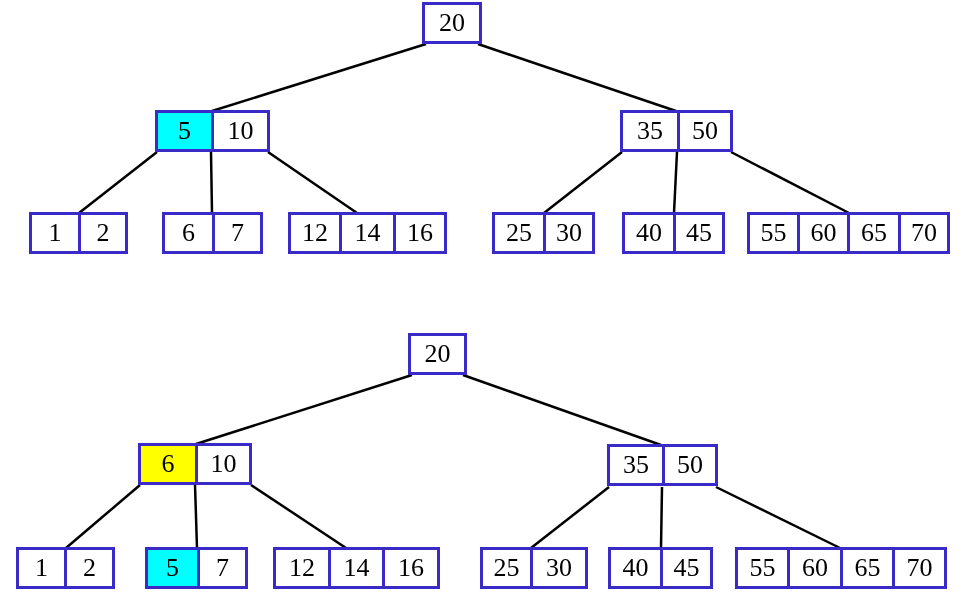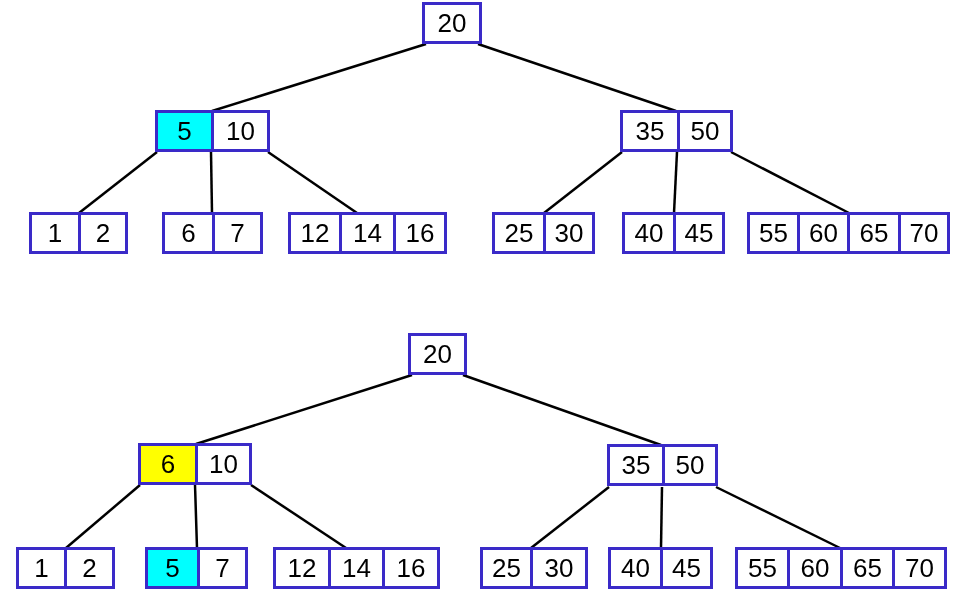--- a/index.html
+++ b/index.html
@@ -1,20 +1,20 @@
 <!DOCTYPE html>
 <html><head>
 <meta charset="utf-8">
 <style>
   html,body{margin:0;padding:0;background:#ffffff;}
   #canvas{
     position:relative;
     width:967px;height:615px;
     background:#ffffff;
-    font-family:Liberation Sans, sans-serif;
+    font-family:Liberation Serif, serif;
     overflow:hidden;
   }
   #edges{position:absolute;left:0;top:0;width:967px;height:615px;}
   #edges line{stroke:#000000;stroke-width:2.5;}
   .node{
     position:absolute;
     display:flex;
     height:42px;
     z-index:2;
   }

